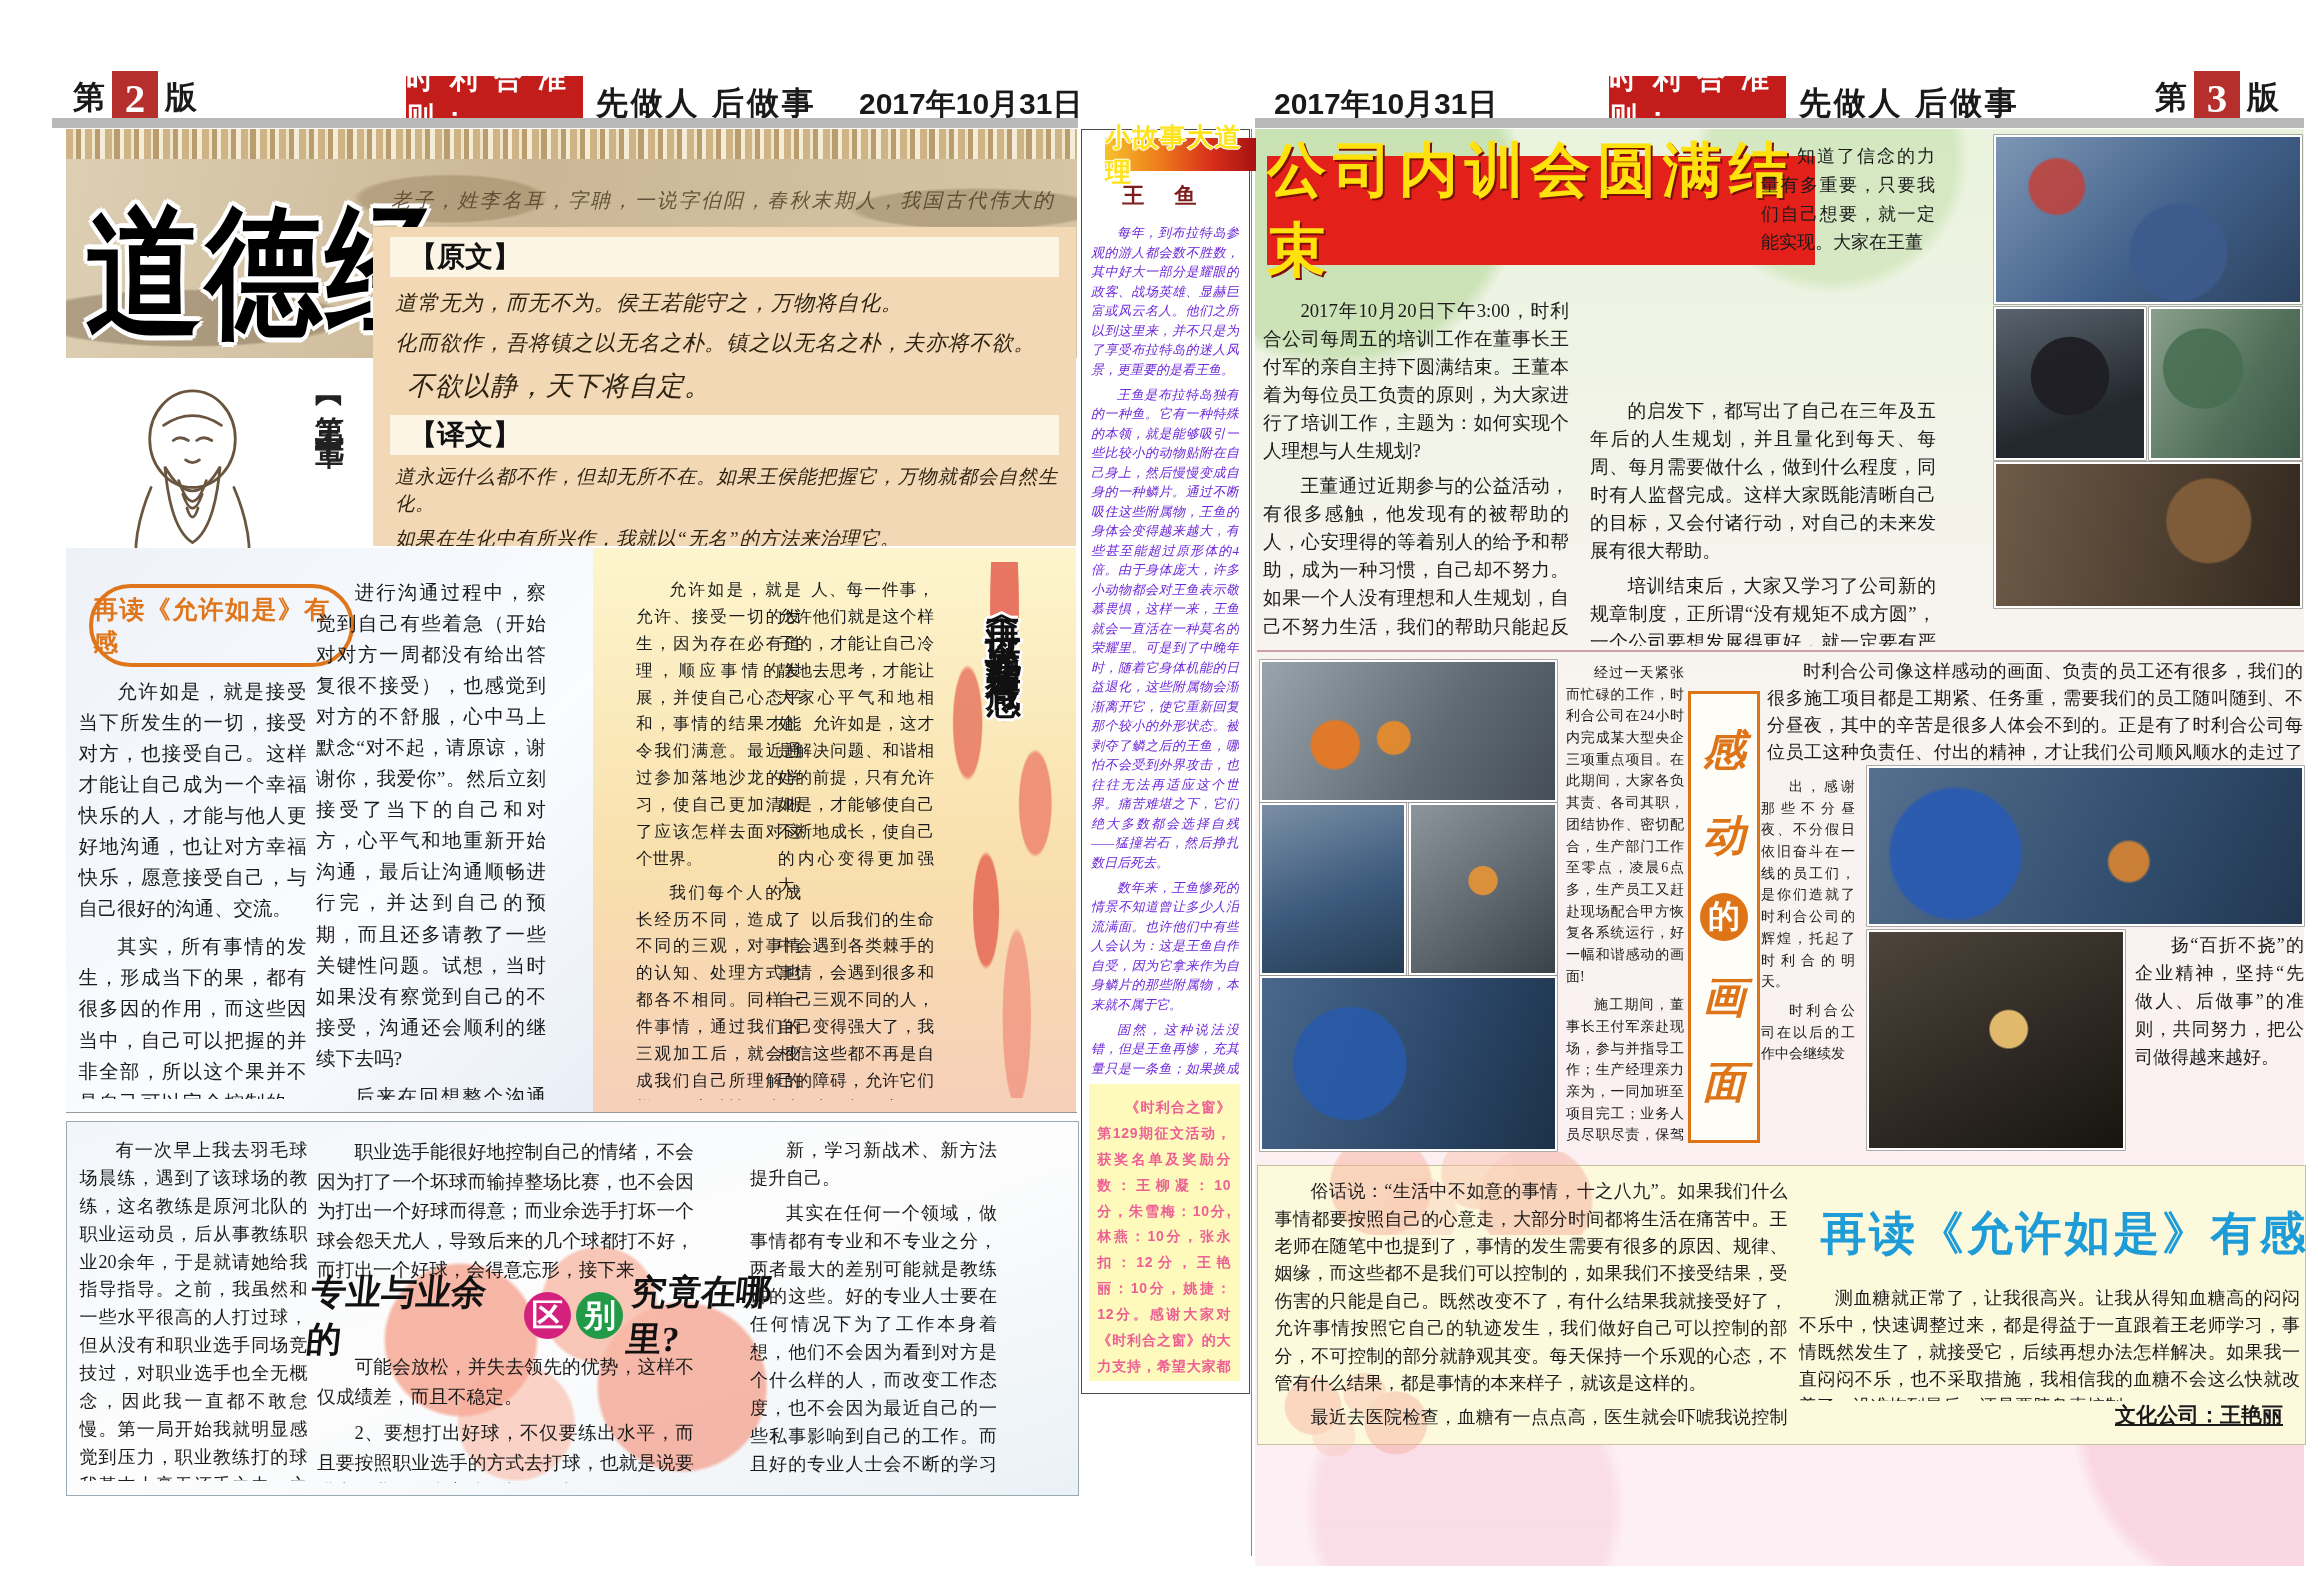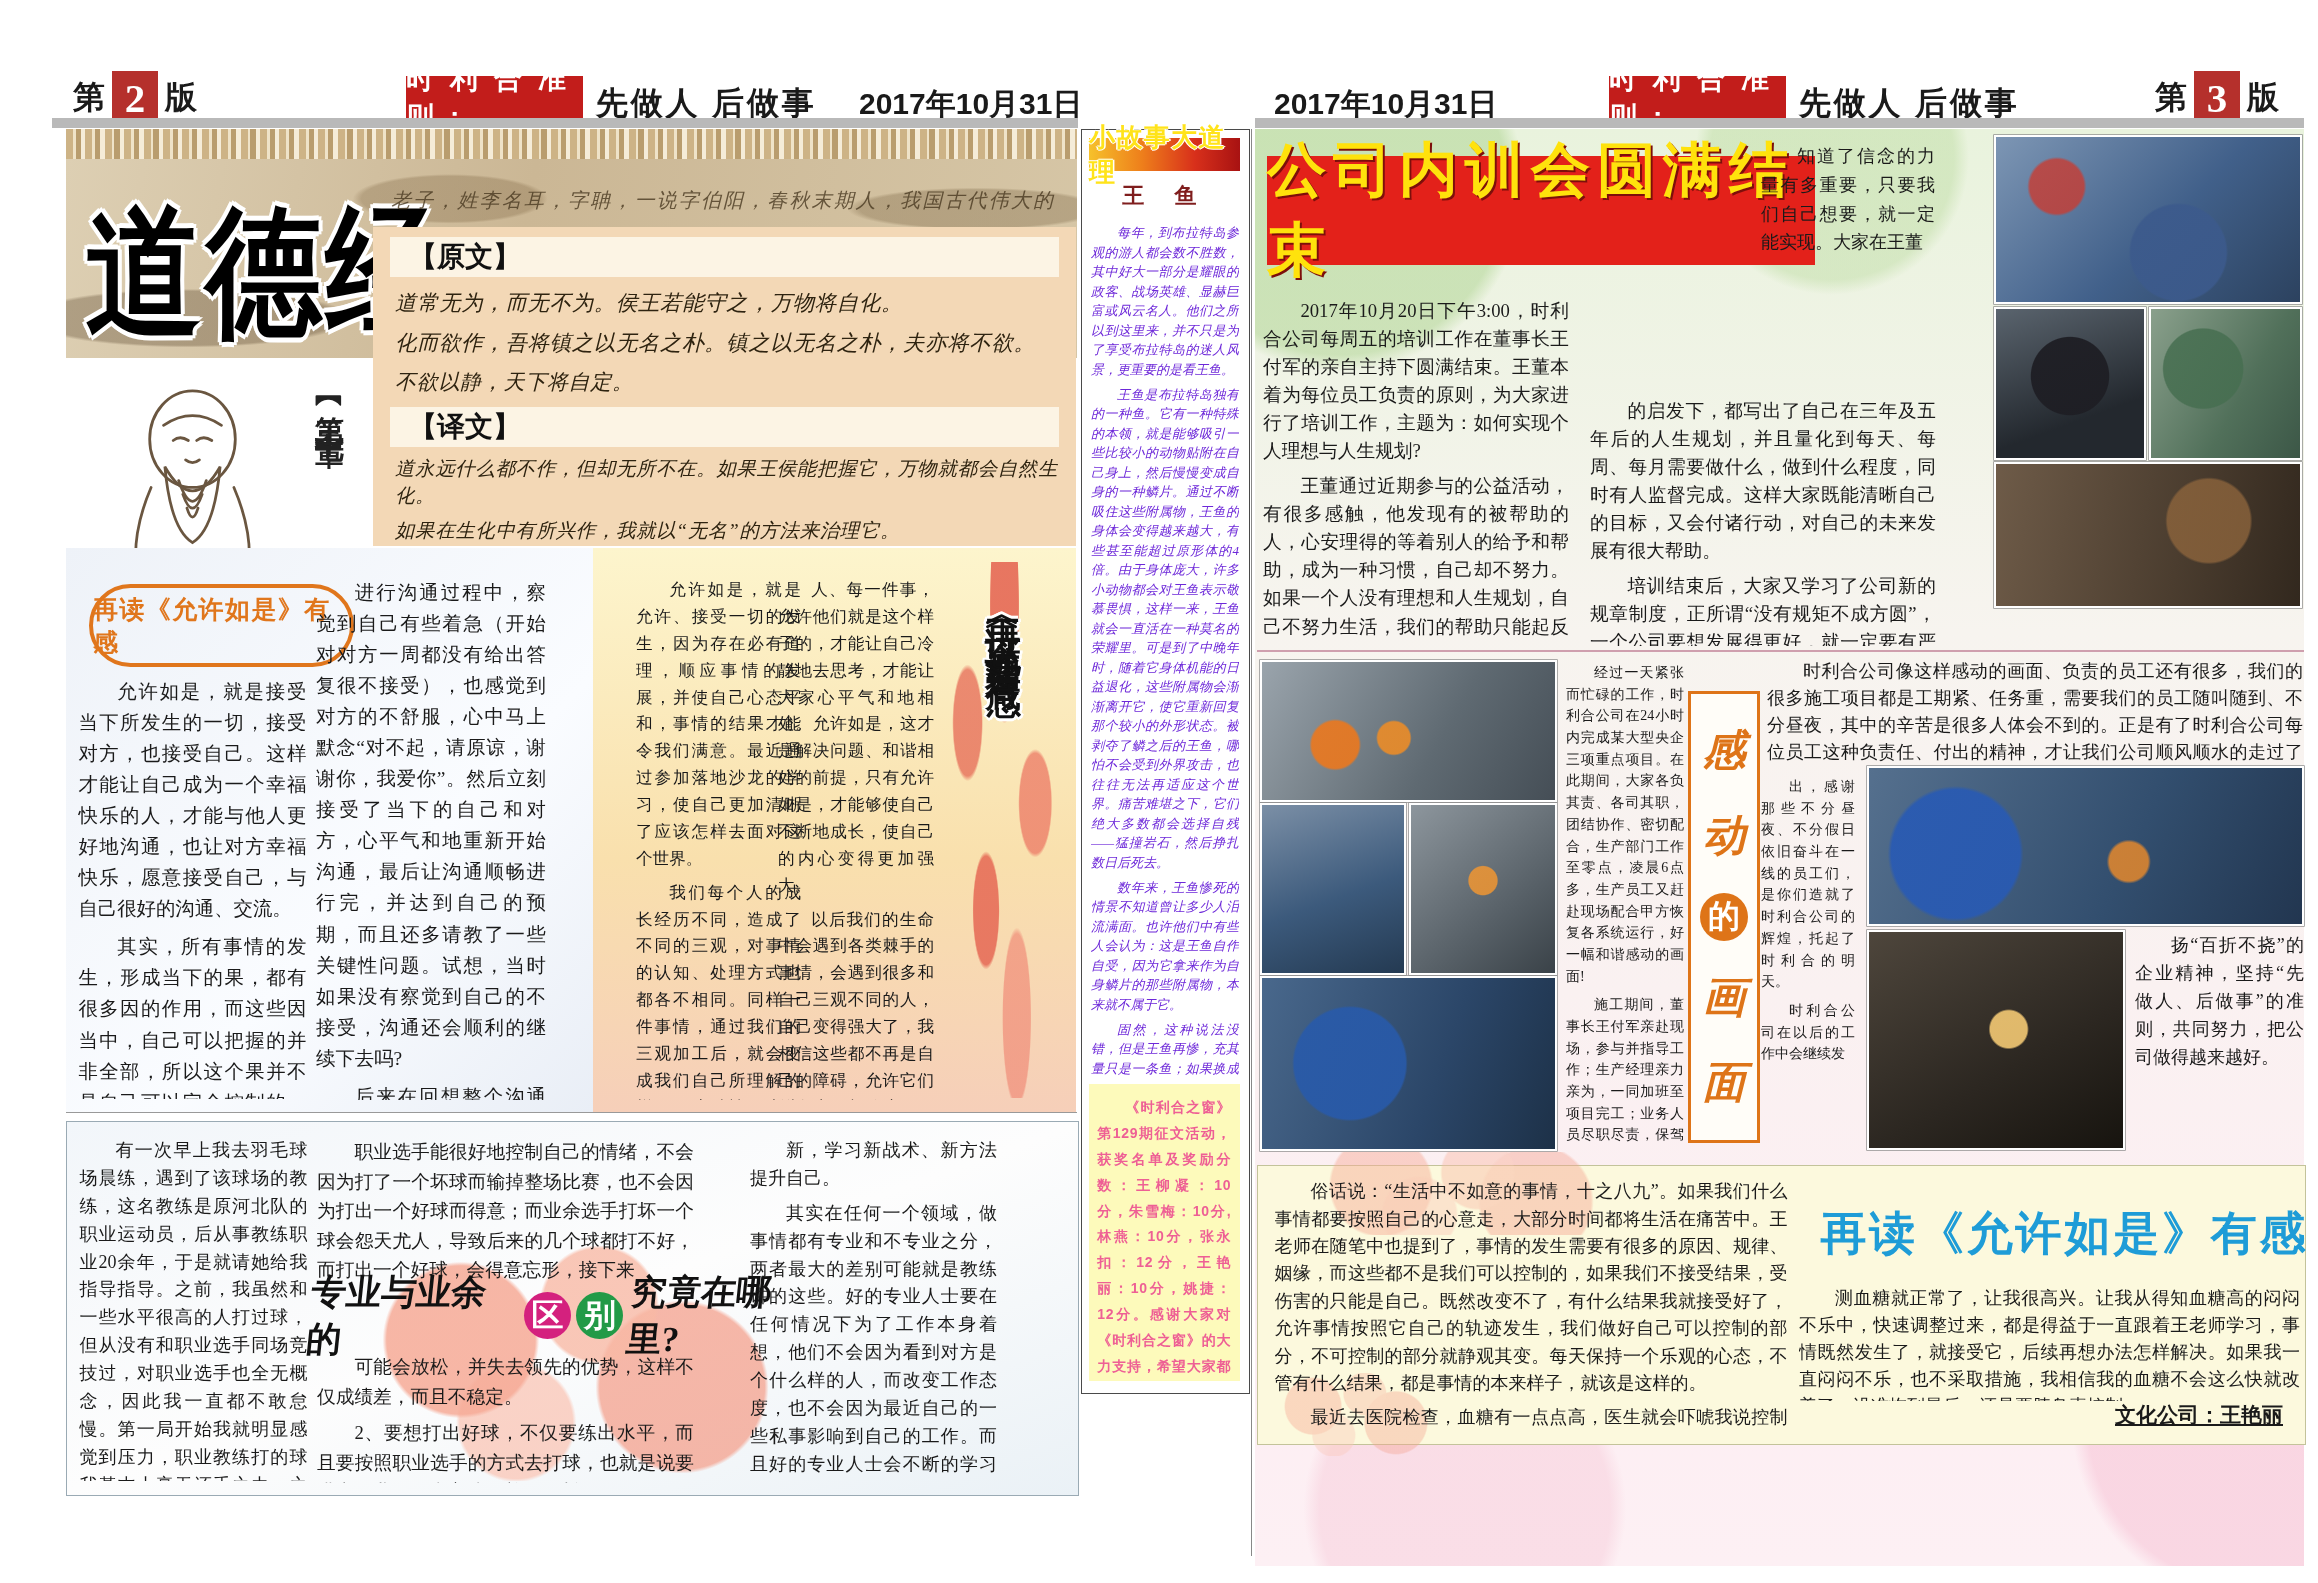--- a/index.html
+++ b/index.html
@@ -156,21 +156,21 @@
       <path d="M80 290 q80 30 160 0"></path>
     </g>
   </svg>
 </div>
 <div class="abs vchapter" style="left:310px;top:387px;height:207px;">【第三十七章】</div>
 
 <div class="abs scrollbox" style="left:373px;top:227px;width:703px;height:319px;overflow:hidden;">
   <div class="scroll-lbl" style="margin:9.7px 16.6px 0 16.6px;">【原文】</div>
   <p class="scroll-line" style="font-size:21.4px;margin:11px 0;">道常无为，而无不为。侯王若能守之，万物将自化。</p>
   <p class="scroll-line" style="font-size:21.4px;margin:11px 0;">化而欲作，吾将镇之以无名之朴。镇之以无名之朴，夫亦将不欲。</p>
-  <p class="scroll-line" style="font-size:21px;margin:11px 0;">不欲以静，天下将自定。</p>
+  <p class="scroll-line" style="font-size:27px;margin:11px 12px;">不欲以静，天下将自定。</p>
   <div class="scroll-lbl" style="margin:7px 16.6px 0 16.6px;">【译文】</div>
   <p class="scroll-line" style="font-size:19.4px;margin:8.3px 0;">道永远什么都不作，但却无所不在。如果王侯能把握它，万物就都会自然生化。</p>
   <p class="scroll-line" style="font-size:19.4px;margin:8.3px 0;">如果在生化中有所兴作，我就以“无名”的方法来治理它。</p>
 
 </div>
 
 <div class="abs a1" style="left:66px;top:548px;width:1011px;height:564px;">
   <div class="abs a1-left" style="left:0;top:0;width:527px;height:564px;"></div>
   <div class="abs a1-right" style="left:527px;top:0;width:483px;height:564px;"></div>
   <div class="abs vstrip" style="left:877px;top:14px;width:123px;height:536px;">
@@ -218,21 +218,21 @@
     <p>2、要想打出好球，不仅要练出水平，而且要按照职业选手的方式去打球，也就是说要讲究职业的做事方法，并且不断的更</p>
   </div>
   <div class="abs txt" style="left:683px;top:15px;width:247px;height:344px;font-size:18px;line-height:1.55;">
     <p>新，学习新战术、新方法提升自己。</p>
     <p>其实在任何一个领域，做事情都有专业和不专业之分，两者最大的差别可能就是教练讲的这些。好的专业人士要在任何情况下为了工作本身着想，他们不会因为看到对方是个什么样的人，而改变工作态度，也不会因为最近自己的一些私事影响到自己的工作。而且好的专业人士会不断的学习新知识、新方法，不断地提升自己，而不是守着仅有的技能固步不前。</p>
 
   </div>
 </div>
 
 <div class="abs story" style="left:1081px;top:129px;width:167px;height:1263px;">
-  <div class="abs story-hdr" style="left:7px;top:8.3px;width:151px;height:33px;">小故事大道理</div>
+  <div class="abs story-hdr" style="left:23px;top:8.3px;width:151px;height:33px;">小故事大道理</div>
   <div class="abs story-title" style="left:0;top:51px;width:100%;">王 鱼</div>
   <div class="abs story-body" style="left:9px;top:93px;width:148px;height:854px;overflow:hidden;">
     <p>每年，到布拉特岛参观的游人都会数不胜数，其中好大一部分是耀眼的政客、战场英雄、显赫巨富或风云名人。他们之所以到这里来，并不只是为了享受布拉特岛的迷人风景，更重要的是看王鱼。</p>
     <p>王鱼是布拉特岛独有的一种鱼。它有一种特殊的本领，就是能够吸引一些比较小的动物贴附在自己身上，然后慢慢变成自身的一种鳞片。通过不断吸住这些附属物，王鱼的身体会变得越来越大，有些甚至能超过原形体的4倍。由于身体庞大，许多小动物都会对王鱼表示敬慕畏惧，这样一来，王鱼就会一直活在一种莫名的荣耀里。可是到了中晚年时，随着它身体机能的日益退化，这些附属物会渐渐离开它，使它重新回复那个较小的外形状态。被剥夺了鳞之后的王鱼，哪怕不会受到外界攻击，也往往无法再适应这个世界。痛苦难堪之下，它们绝大多数都会选择自残——猛撞岩石，然后挣扎数日后死去。</p>
     <p>数年来，王鱼惨死的情景不知道曾让多少人泪流满面。也许他们中有些人会认为：这是王鱼自作自受，因为它拿来作为自身鳞片的那些附属物，本来就不属于它。</p>
     <p>固然，这种说法没错，但是王鱼再惨，充其量只是一条鱼；如果换成人呢? 我们的一生中，总有一些诸如“名誉”、“高位”、“钱财”等等的附属物会来到我们身边，成为我们的“鳞片”，让我们变成另一种模样，甚至比以往“高大”上数倍。但是几乎所有的人，又都会在某一时刻遭遇到王鱼最后的“失去”，当丢了官、失了名，美人迟暮、英雄不再，又有谁能坦然接受那种必然的返回呢?</p>
 
   </div>
   <div class="abs notice" style="left:7px;top:954px;width:134px;height:275px;padding:11px 8.3px;">《时利合之窗》第129期征文活动，获奖名单及奖励分数：王柳凝：10分，朱雪梅：10分,林燕：10分，张永扣：12分，王艳丽：10分，姚捷：12分。感谢大家对《时利合之窗》的大力支持，希望大家都能将生活、工作中的感悟、所见所闻、心得体会记录下来，与大家一起分享。相信在这里一定能让你的风采得以充分地展现!</div>
 </div>

